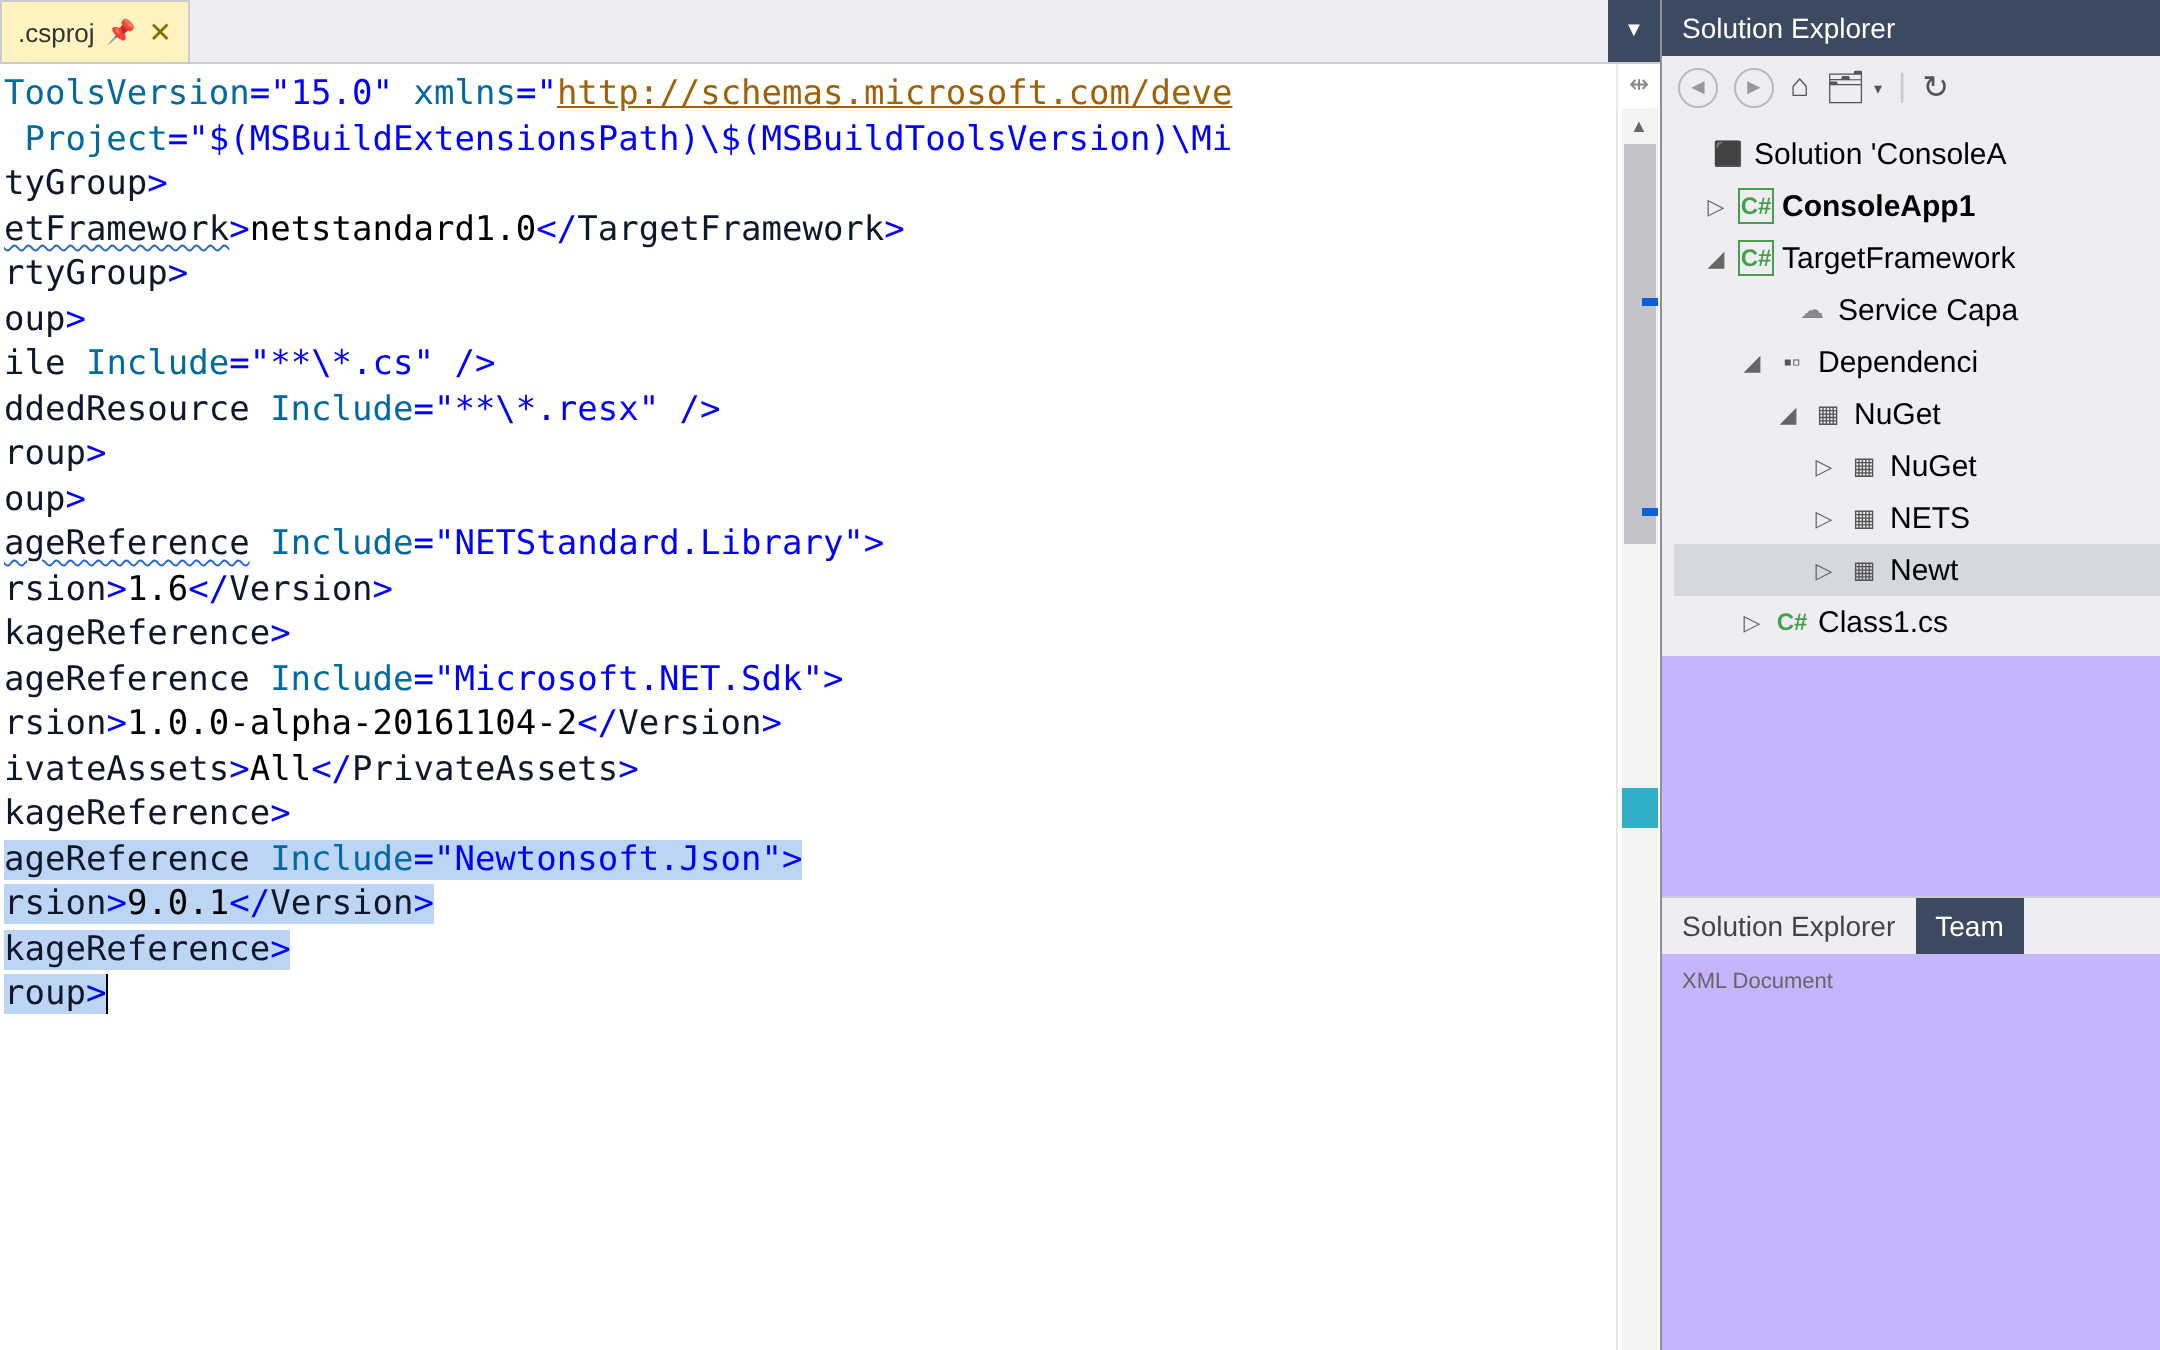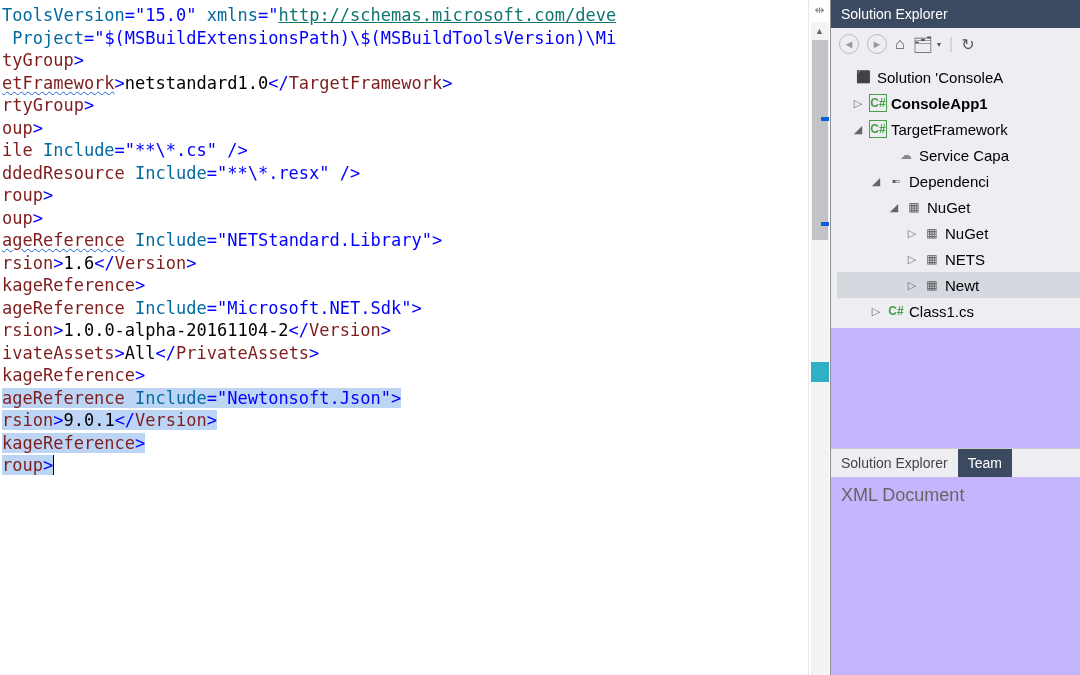--- a/index.html
+++ b/index.html
@@ -8,25 +8,25 @@
 .editor-pane{flex:1;display:flex;flex-direction:column;min-width:0;background:#fff}
 .tab-bar{height:32px;background:#eeeef2;display:flex;align-items:stretch;border-bottom:1px solid #ccc;position:relative}
 .tab{background:#fff3c2;border:1px solid #ccc;border-bottom:none;display:flex;align-items:center;padding:0 8px;font-size:13px;color:#333;gap:6px}
 .tab .pin{color:#a67c00;font-size:12px}
 .tab .close{color:#8a6d00;font-size:14px;line-height:1}
 .tab-bar-spacer{flex:1;background:#eeeef2}
 .tab-dropdown{width:26px;background:#3b4a61;color:#fff;display:flex;align-items:center;justify-content:center;font-size:10px}
 .editor-body{flex:1;display:flex;position:relative;background:#fff}
 .code{flex:1;font-family:Consolas,monospace;font-size:17px;white-space:pre;padding:4px 0 0 0;overflow:hidden;color:#000;line-height:22.5px}
 .code .line{padding-left:2px;height:22.5px}
-.code .tag{color:#7f1d1d}
+.code .tag{color:#0f172a}
 .code .attr{color:#0369a1}
 .code .sym{color:#00f}
 .code .str{color:#00f}
-.code .link{color:#0f766e;text-decoration:underline}
+.code .link{color:#a16207;text-decoration:underline}
 .code .txt{color:#000}
 .code .sel{background:#bcd5f5}
 .squiggle{text-decoration:underline wavy #26c;text-decoration-thickness:1px;text-underline-offset:2px}
 .gutter-right{width:22px;background:#fff;border-left:1px solid #e8e8e8;display:flex;flex-direction:column;align-items:center;padding-top:2px}
 .split-icon{width:16px;height:16px;display:flex;align-items:center;justify-content:center;color:#888;font-size:12px;margin-bottom:4px}
 .scrollbar-track{width:18px;background:#f3f3f3;position:relative}
 .scrollbar-arrow-up{width:18px;height:18px;font-size:9px;color:#666;text-align:center;line-height:18px}
 .scrollbar-thumb{position:absolute;left:1px;width:16px;background:#c2c3c9;border-radius:0}
 .mark{position:absolute;right:0;width:8px;height:4px;background:#0a5fd8}
 .mark.cyan{background:#30b0c7;height:20px;width:18px}
@@ -49,27 +49,36 @@
 .ic-cloud{color:#888}
 .ic-dep{color:#555}
 .ic-pkg{color:#555}
 .ic-cfile{color:#46a049;font-weight:bold;font-size:13px}
 .bold{font-weight:bold}
 .tree .row.sel{background:#d6d8e0}
 .tabs-bottom{display:flex;background:#eeeef2;border-top:1px solid #ccc;margin-top:120px}
 .tabs-bottom .bt{padding:6px 10px;font-size:14px;color:#444;white-space:nowrap}
 .tabs-bottom .bt.active{background:#3b4a61;color:#fff}
 .props-title{background:#5d6b88;color:#fff;padding:6px 10px;font-size:14px;margin-top:0}
-.props-body{padding:8px 10px;color:#666;font-size:18px}
+.props-body{padding:8px 10px;color:#666;font-size:11px}
 </style>
 </head>
 <body>
 
 <div class="layout">
   <div class="editor-pane">
+    <div class="tab-bar">
+      <div class="tab">
+        <span>.csproj</span>
+        <span class="pin">📌</span>
+        <span class="close">✕</span>
+      </div>
+      <div class="tab-bar-spacer"></div>
+      <div class="tab-dropdown">▼</div>
+    </div>
     <div class="editor-body">
       <div class="code" id="code"><div class="line"><span class="attr">ToolsVersion</span><span class="sym">=</span><span class="str">"15.0"</span><span class="txt"> </span><span class="attr">xmlns</span><span class="sym">=</span><span class="str">"</span><span class="link">http://schemas.microsoft.com/deve</span></div><div class="line"><span class="attr"> Project</span><span class="sym">=</span><span class="str">"$(MSBuildExtensionsPath)\$(MSBuildToolsVersion)\Mi</span></div><div class="line"><span class="tag">tyGroup</span><span class="sym">&gt;</span></div><div class="line"><span class="tag squiggle">etFramework</span><span class="sym">&gt;</span><span class="txt">netstandard1.0</span><span class="sym">&lt;/</span><span class="tag">TargetFramework</span><span class="sym">&gt;</span></div><div class="line"><span class="tag">rtyGroup</span><span class="sym">&gt;</span></div><div class="line"><span class="tag">oup</span><span class="sym">&gt;</span></div><div class="line"><span class="tag">ile </span><span class="attr">Include</span><span class="sym">=</span><span class="str">"**\*.cs"</span><span class="sym"> /&gt;</span></div><div class="line"><span class="tag">ddedResource </span><span class="attr">Include</span><span class="sym">=</span><span class="str">"**\*.resx"</span><span class="sym"> /&gt;</span></div><div class="line"><span class="tag">roup</span><span class="sym">&gt;</span></div><div class="line"><span class="tag">oup</span><span class="sym">&gt;</span></div><div class="line"><span class="tag squiggle">ageReference</span><span class="txt"> </span><span class="attr">Include</span><span class="sym">=</span><span class="str">"NETStandard.Library"</span><span class="sym">&gt;</span></div><div class="line"><span class="tag">rsion</span><span class="sym">&gt;</span><span class="txt">1.6</span><span class="sym">&lt;/</span><span class="tag">Version</span><span class="sym">&gt;</span></div><div class="line"><span class="tag">kageReference</span><span class="sym">&gt;</span></div><div class="line"><span class="tag">ageReference </span><span class="attr">Include</span><span class="sym">=</span><span class="str">"Microsoft.NET.Sdk"</span><span class="sym">&gt;</span></div><div class="line"><span class="tag">rsion</span><span class="sym">&gt;</span><span class="txt">1.0.0-alpha-20161104-2</span><span class="sym">&lt;/</span><span class="tag">Version</span><span class="sym">&gt;</span></div><div class="line"><span class="tag">ivateAssets</span><span class="sym">&gt;</span><span class="txt">All</span><span class="sym">&lt;/</span><span class="tag">PrivateAssets</span><span class="sym">&gt;</span></div><div class="line"><span class="tag">kageReference</span><span class="sym">&gt;</span></div><div class="line"><span class="tag sel">ageReference </span><span class="attr sel">Include</span><span class="sym sel">=</span><span class="str sel">"Newtonsoft.Json"</span><span class="sym sel">&gt;</span></div><div class="line"><span class="tag sel">rsion</span><span class="sym sel">&gt;</span><span class="txt sel">9.0.1</span><span class="sym sel">&lt;/</span><span class="tag sel">Version</span><span class="sym sel">&gt;</span></div><div class="line"><span class="tag sel">kageReference</span><span class="sym sel">&gt;</span></div><div class="line"><span class="tag sel">roup</span><span class="sym sel">&gt;</span><span class="caret">&nbsp;</span></div></div>
       <div class="gutter-right">
         <div class="split-icon">⇹</div>
         <div class="scrollbar-track" style="flex:1;position:relative">
           <div class="scrollbar-arrow-up">▲</div>
           <div class="scrollbar-thumb" style="top:18px;height:200px"></div>
           <div class="mark" style="top:95px"></div>
           <div class="mark" style="top:200px"></div>
           <div class="mark cyan" style="top:340px"></div>

